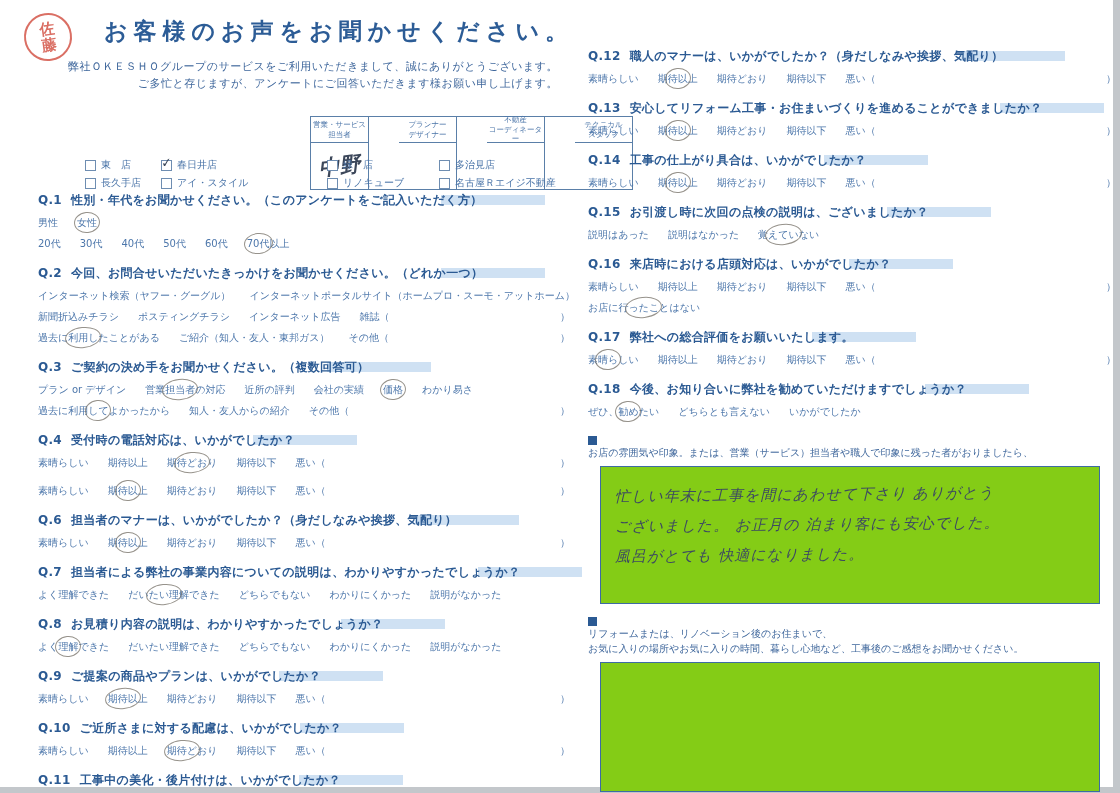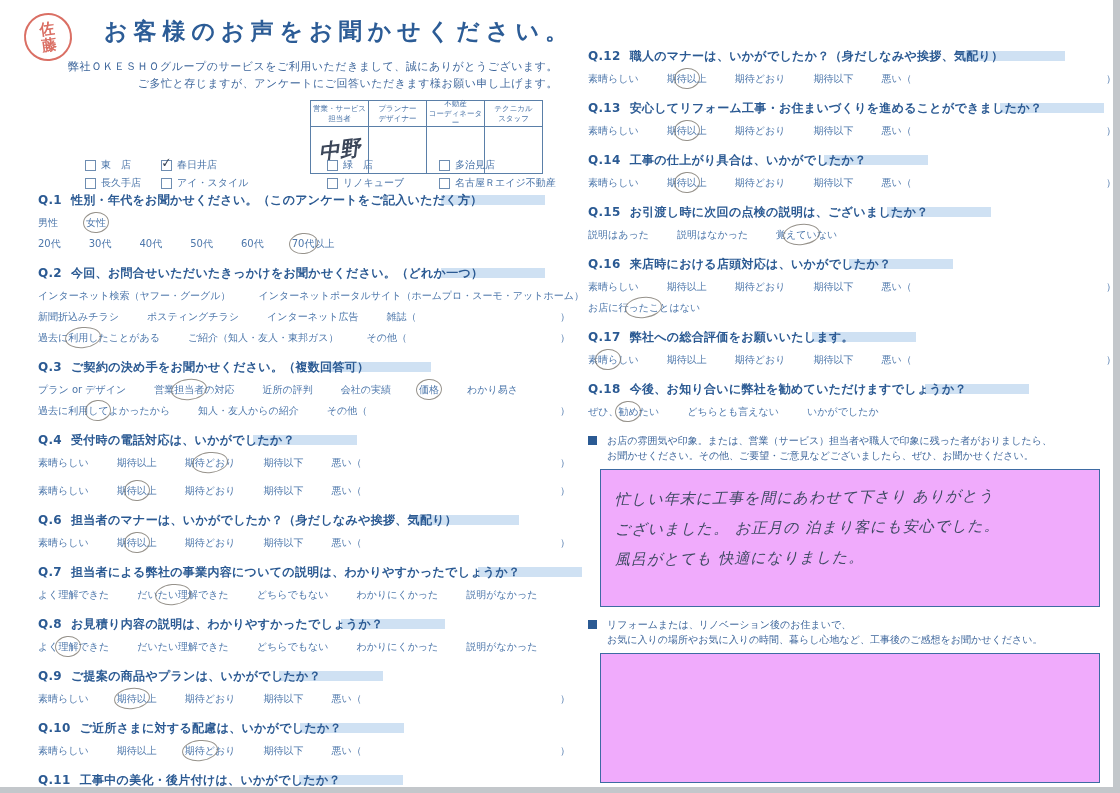--- a/index.html
+++ b/index.html
@@ -21,21 +21,21 @@
     position:absolute;left:104px;top:16px;font-size:23px;font-weight:bold;color:#2c5c96;
     letter-spacing:6px;
   }
   .intro{
     position:absolute;left:28px;top:58px;width:530px;text-align:right;
     font-size:11px;color:#3f679c;line-height:1.55;letter-spacing:.5px;
   }
 
   
   .staff-table{
-    position:absolute;left:310px;top:100px;display:flex;border:1px solid #5a7fa8;
+    position:absolute;left:310px;top:116px;display:flex;border:1px solid #5a7fa8;gap:30px;
   }
   .st-col{width:57px;border-right:1px solid #5a7fa8;}
   .st-col:last-child{border-right:none;}
   .st-head{
     height:25px;border-bottom:1px solid #5a7fa8;font-size:7.5px;color:#4a74a8;
     display:flex;align-items:center;justify-content:center;text-align:center;
     white-space:pre-line;line-height:1.25;
   }
   .st-val{
     height:46px;display:flex;align-items:center;justify-content:center;
@@ -64,37 +64,37 @@
   .q-block{margin-bottom:14px;}
   .q-title{
     font-size:12px;font-weight:bold;color:#2b5a93;white-space:nowrap;
     position:relative;z-index:0;letter-spacing:.3px;
   }
   .q-num{margin-right:9px;}
   .hlbar{
     display:inline-block;width:104px;height:10px;background:#cfe1f3;margin-left:-42px;
     position:relative;z-index:-1;vertical-align:-1px;
   }
-  .q-row{display:flex;gap:28px;margin-top:7px;font-size:10px;color:#4d77ab;white-space:nowrap;}
+  .q-row{display:flex;gap:19px;margin-top:7px;font-size:10px;color:#4d77ab;white-space:nowrap;}
   .opt{flex:0 0 auto;}
   .opt.stretch{flex:1 1 auto;display:inline-flex;align-items:flex-end;}
   .fill{flex:1 1 auto;}
   .circ{position:relative;display:inline-block;}
   .circ::after{
     content:"";position:absolute;left:-3px;right:-3px;top:-4px;bottom:-3px;
     border:1.5px solid rgba(115,110,100,.75);border-radius:50%;transform:rotate(-6deg);
   }
 
   
-  .prompt{display:flex;font-size:10px;color:#3f679c;line-height:1.5;margin:10px 0 6px 0;}
+  .prompt{display:flex;font-size:10px;color:#3f679c;line-height:1.5;margin:10px 0 6px 0;flex-direction:column;}
   .bullet{
     flex:0 0 auto;width:9px;height:9px;background:#2b5a93;margin:3px 10px 0 0;display:inline-block;
   }
   .comment-box{
-    border:1.5px solid #3e6ba3;background:#f0abfc;margin-left:12px;width:500px;
+    border:1.5px solid #3e6ba3;background:#84cc16;margin-left:12px;width:500px;
     padding:12px 14px;box-sizing:border-box;
   }
   .box1{height:138px;}
   .box2{height:130px;}
   .hw{
     font-size:15px;color:#3d4962;line-height:2.0;letter-spacing:1px;
     transform:rotate(-0.6deg);font-style:italic;
   }
   .footer-line{display:flex;font-size:10px;color:#3f679c;margin-top:9px;flex-direction:column;}
 </style>
@@ -371,21 +371,20 @@
           <span class="opt">どちらとも言えない</span>
           <span class="opt">いかがでしたか</span>
         </div>
       </div>
     </div>
 
   <div class="prompt">
     <span class="bullet"></span>
     <span>
       <span>お店の雰囲気や印象。または、営業（サービス）担当者や職人で印象に残った者がおりましたら、</span><br>
-      <span>お聞かせください。その他、ご要望・ご意見などございましたら、ぜひ、お聞かせください。</span>
     </span>
   </div>
   <div class="comment-box box1" id="comment-box-1">
       <div class="hw">忙しい年末に工事を間にあわせて下さり ありがとう</div>
       <div class="hw">ございました。 お正月の 泊まり客にも安心でした。</div>
       <div class="hw">風呂がとても 快適になりました。</div>
     </div>
 
   <div class="prompt">
     <span class="bullet"></span>

